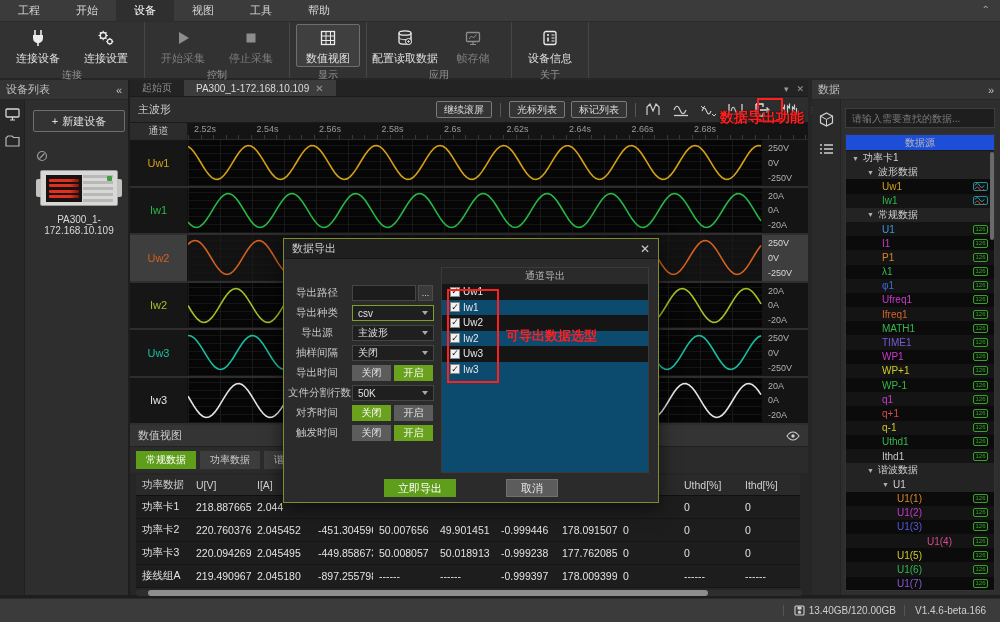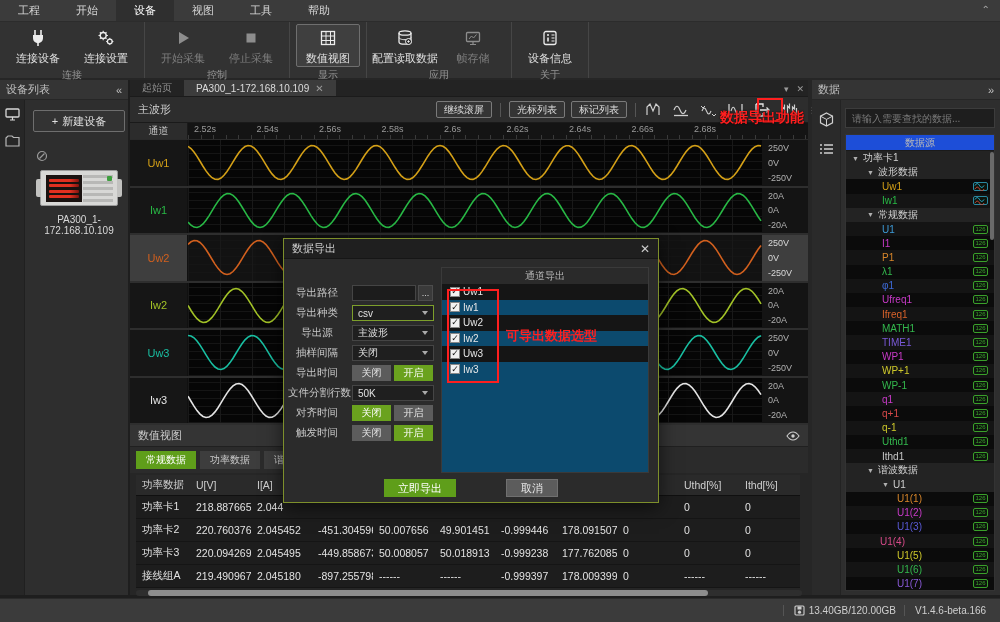--- a/index.html
+++ b/index.html
@@ -733,21 +733,21 @@
           <span class="tree-badge">126</span>
         </div>
         <div class="tree-row" style="padding-left: 51px;">
           <span style="color:#c93ac9">U1(2)</span>
           <span class="tree-badge">126</span>
         </div>
         <div class="tree-row" style="padding-left: 51px;">
           <span style="color:#5a5ad8">U1(3)</span>
           <span class="tree-badge">126</span>
         </div>
-        <div class="tree-row" style="padding-left: 34px;">
+        <div class="tree-row" style="padding-left: 81px;">
           <span style="color:#d84a8a">U1(4)</span>
           <span class="tree-badge">126</span>
         </div>
         <div class="tree-row" style="padding-left: 51px;">
           <span style="color:#cfc92a">U1(5)</span>
           <span class="tree-badge">126</span>
         </div>
         <div class="tree-row" style="padding-left: 51px;">
           <span style="color:#33b84d">U1(6)</span>
           <span class="tree-badge">126</span>

